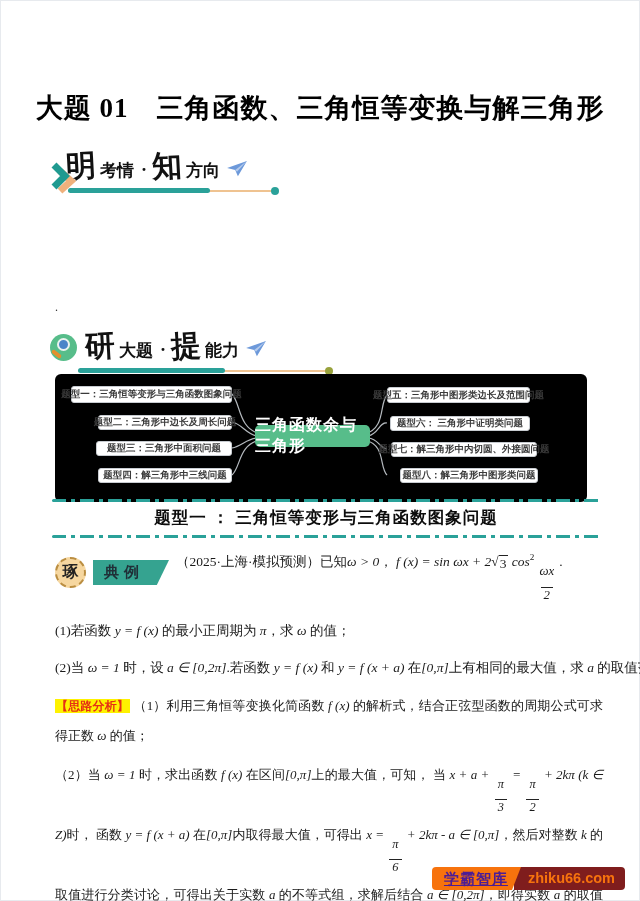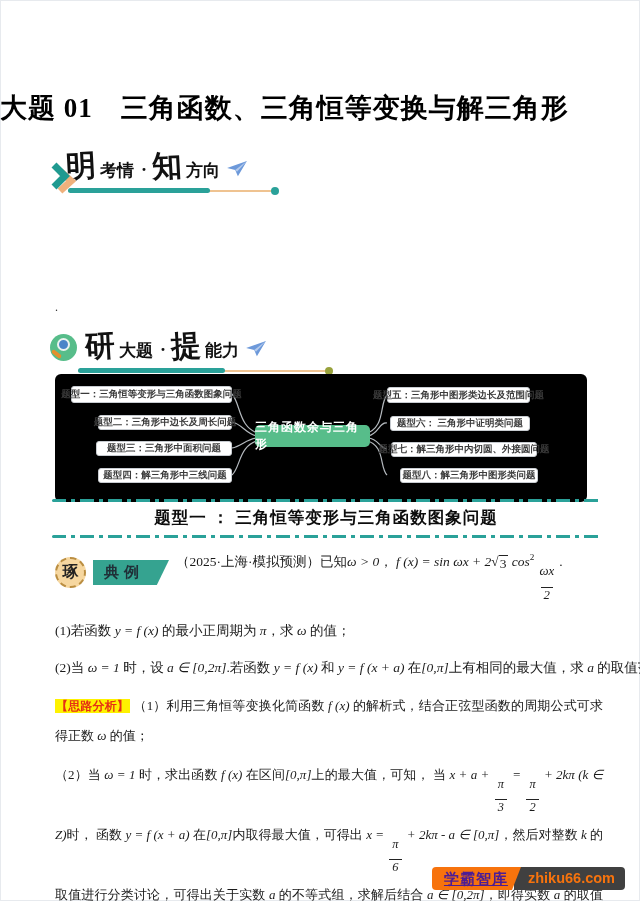--- a/index.html
+++ b/index.html
@@ -5,21 +5,21 @@
   :root{
     --teal:#2aa199; --orange:#f08a2b; --lightorange:#efc391; --green:#57bd8a;
     --red:#e53015; --yellow:#fef200; --wmorange:#f7730d; --olive:#98a23c;
   }
   *{margin:0;padding:0;box-sizing:border-box;}
   html,body{background:#fff;}
   .page{position:relative;width:640px;height:901px;background:#fff;overflow:hidden;
     box-shadow:inset 0 0 0 1px #e7eaee;font-family:"Liberation Serif",serif;color:#1a1a1a;}
 
   
-  .doc-title{position:absolute;top:90px;left:0;width:640px;
+  .doc-title{position:absolute;top:90px;left:0;width:640px;text-align:center;
     font-size:27px;font-weight:bold;letter-spacing:1px;color:#000;}
 
   
   .sec-hdr{position:absolute;left:52px;}
   .sec-hdr .hdr-row{display:flex;align-items:baseline;gap:2px;}
   .sec-hdr .big{font-family:"DejaVu Serif",serif;font-weight:800;font-size:30px;color:#111;
     transform:rotate(-3deg);display:inline-block;}
   .sec-hdr .small{font-family:"Liberation Sans",sans-serif;font-weight:bold;font-size:17px;color:#111;padding:0 2px;}
   .sec-hdr .sep{font-weight:bold;font-size:18px;color:#111;padding:0 3px;}
   .plane{width:22px;height:18px;margin-left:2px;transform:translateY(2px);}
@@ -39,21 +39,21 @@
     text-align:justify;color:#111;}
   .tiny-dot{position:absolute;top:300px;left:55px;font-size:12px;color:#333;}
 
   
   .mindmap{position:absolute;top:374px;left:55px;width:532px;height:128px;background:#000000;border-radius:6px;}
   .mm-edges{position:absolute;left:0;top:0;}
   .mm-node{position:absolute;background:#fff;border:1px solid #c7cbd0;border-radius:3px;
     font-family:"Liberation Sans",sans-serif;font-weight:bold;font-size:9.5px;color:#3a3a3a;
     display:flex;align-items:center;justify-content:center;white-space:nowrap;}
   .mm-center{position:absolute;left:200px;top:51px;width:115px;height:22px;background:var(--green);
-    border-radius:5px;color:#fff;font-family:"Liberation Sans",sans-serif;font-weight:bold;font-size:12px;
+    border-radius:5px;color:#fff;font-family:"Liberation Sans",sans-serif;font-weight:bold;font-size:16px;
     display:flex;align-items:center;justify-content:center;letter-spacing:1px;}
   .mm-l1{left:16px;top:12px;width:161px;height:17px;}
   .mm-l2{left:43px;top:41px;width:134px;height:15px;}
   .mm-l3{left:41px;top:67px;width:136px;height:15px;}
   .mm-l4{left:43px;top:94px;width:134px;height:15px;}
   .mm-r1{left:332px;top:13px;width:143px;height:16px;}
   .mm-r2{left:335px;top:42px;width:140px;height:15px;}
   .mm-r3{left:336px;top:68px;width:146px;height:15px;}
   .mm-r4{left:337px;top:94px;width:138px;height:15px;margin-left:8px;}
 
@@ -92,21 +92,21 @@
   .sqrt{display:inline-flex;align-items:flex-start;font-family:"Liberation Serif",serif;font-style:normal;}
   .sqrt .rad{line-height:1.1;}
   .sqrt .radicand{border-top:1.2px solid #222;line-height:1.2;padding:0 2px 0 1px;}
 
   
   .watermark{position:absolute;top:867px;right:15px;display:flex;height:23px;
     font-family:"Liberation Sans",sans-serif;font-weight:bold;}
   .wm-brand{position:relative;z-index:2;background:var(--wmorange);color:#4c1d95;font-size:15px;
     line-height:23px;padding:0 13px 0 12px;border-radius:4px 0 0 4px;
     clip-path:polygon(0 0,100% 0,calc(100% - 9px) 100%,0 100%);letter-spacing:1px;text-decoration:underline;}
-  .wm-site{background:#404040;color:var(--wmorange);font-size:14.5px;line-height:23px;
+  .wm-site{background:#7f1d1d;color:var(--wmorange);font-size:14.5px;line-height:23px;
     padding:0 10px 0 14px;border-radius:0 4px 4px 0;margin-left:-7px;text-align:right;}
 </style>
 </head>
 <body>
 
 <div class="page">
 
   <div class="doc-title">大题 01　三角函数、三角恒等变换与解三角形</div>
 
   <div class="sec-hdr" style="top:146px;">

